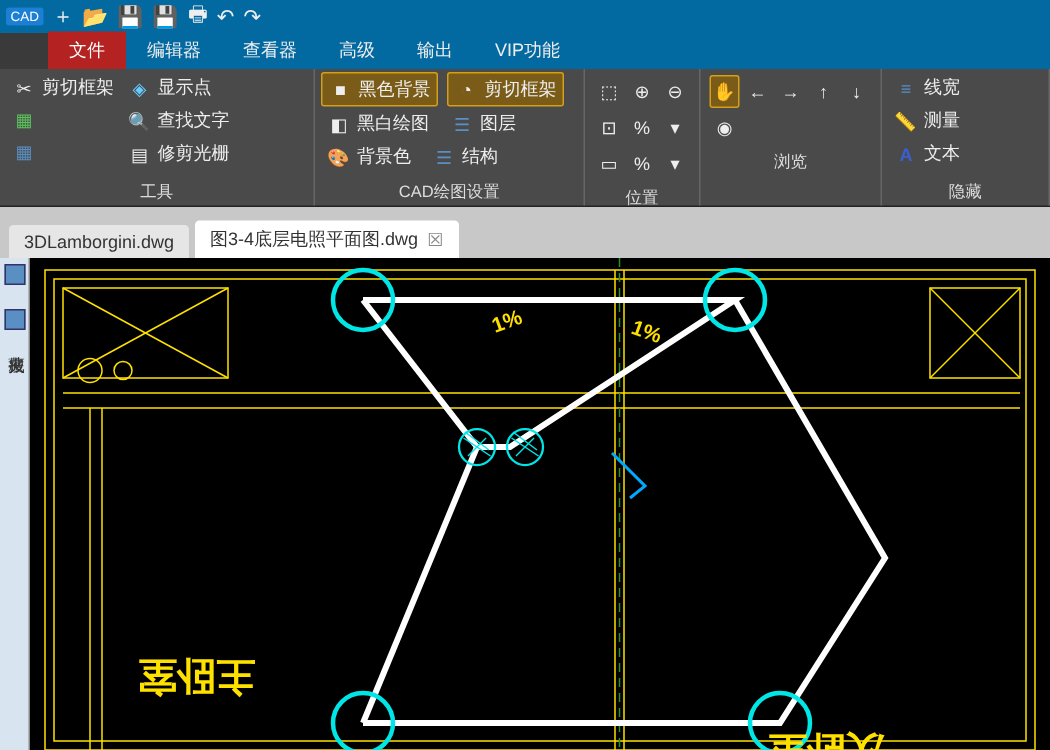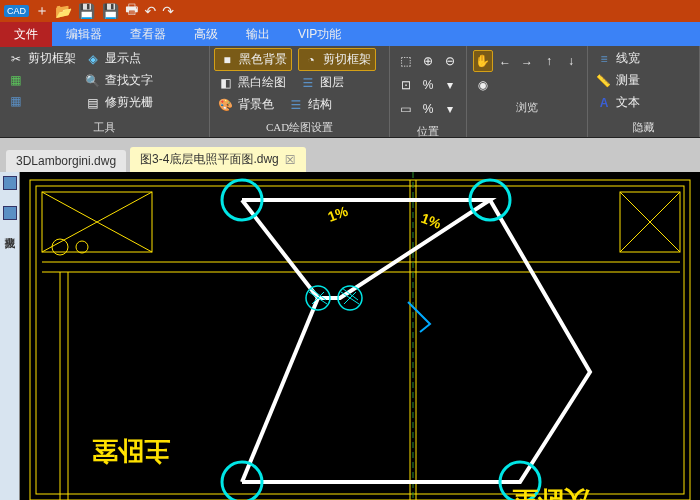--- a/index.html
+++ b/index.html
@@ -1,43 +1,43 @@
 <!DOCTYPE html>
 <html><head>
 <meta charset="utf-8">
 <style>
   * { box-sizing: border-box; margin: 0; padding: 0; }
   body { font-family: "Microsoft YaHei", Arial, sans-serif; font-size: 12px; background: #3a3a3a; color: #fff; width: 700px; height: 500px; overflow: hidden; }
   
   
-  .titlebar { background: #c2410c; height: 22px; display: flex; align-items: center; padding: 0 4px; gap: 6px; }
+  .titlebar { background: #0369a1; height: 22px; display: flex; align-items: center; padding: 0 4px; gap: 6px; }
   .titlebar .app-icon { background: #1b7fd4; color: #fff; font-size: 9px; padding: 1px 3px; border-radius: 2px; }
   .titlebar .tb-icon { color: #eee; font-size: 14px; cursor: pointer; }
   
   
-  .menubar { background: #3b82f6; height: 24px; display: flex; align-items: center; }
+  .menubar { background: #0369a1; height: 24px; display: flex; align-items: flex-end; margin-left: 32px; }
   .menubar .file-tab { background: #b42222; color: #fff; padding: 4px 14px; cursor: pointer; }
   .menubar .menu-item { color: #eee; padding: 4px 14px; cursor: pointer; }
   
   
   .ribbon { background: #4a4a4a; height: 92px; display: flex; border-bottom: 1px solid #222; }
   .ribbon-group { border-right: 1px solid #666; display: flex; flex-direction: column; padding: 2px 4px; }
   .ribbon-group .group-content { flex: 1; display: flex; flex-direction: column; gap: 1px; }
   .ribbon-group .group-row { display: flex; align-items: center; gap: 6px; }
-  .ribbon-group .group-label { text-align: center; font-size: 11px; color: #ddd; padding-top: 2px; font-family: Liberation Serif, serif; }
+  .ribbon-group .group-label { text-align: center; font-size: 11px; color: #ddd; padding-top: 2px; }
   .rb-btn { display: flex; align-items: center; gap: 4px; padding: 2px 4px; cursor: pointer; color: #eee; border-radius: 2px; }
   .rb-btn.highlighted { background: #7a5b17; border: 1px solid #d4a017; }
   .rb-icon { width: 16px; height: 16px; display: inline-flex; align-items: center; justify-content: center; font-size: 12px; }
   .icon-grid { display: grid; grid-template-columns: repeat(3, 20px); grid-auto-rows: 22px; gap: 2px; padding: 2px; }
   .icon-grid .rb-btn { justify-content: center; padding: 0; }
   
   
   .doctabs { background: #c8c8c8; height: 34px; display: flex; align-items: flex-end; padding: 0 6px; }
   .doctab { background: #e6e6e6; color: #333; padding: 4px 10px; margin-right: 4px; border-radius: 3px 3px 0 0; cursor: pointer; display: flex; align-items: center; gap: 6px; }
-  .doctab.active { background: #fef9c3; }
+  .doctab.active { background: #ffffff; }
   .doctab .close { color: #888; cursor: pointer; }
   
   
   .main { display: flex; height: 336px; }
   .side-panel { width: 20px; background: #d8e4f0; border-right: 1px solid #888; display: flex; flex-direction: column; align-items: center; padding-top: 4px; gap: 4px; }
   .side-panel .side-tab { writing-mode: vertical-rl; text-orientation: upright; font-size: 11px; color: #333; padding: 4px 1px; cursor: pointer; }
   .side-panel .side-icon { width: 14px; height: 14px; background: #5a8fc4; border: 1px solid #336; }
   
   .canvas { flex: 1; background: #000; position: relative; overflow: hidden; }
   .canvas svg { position: absolute; top: 0; left: 0; }

